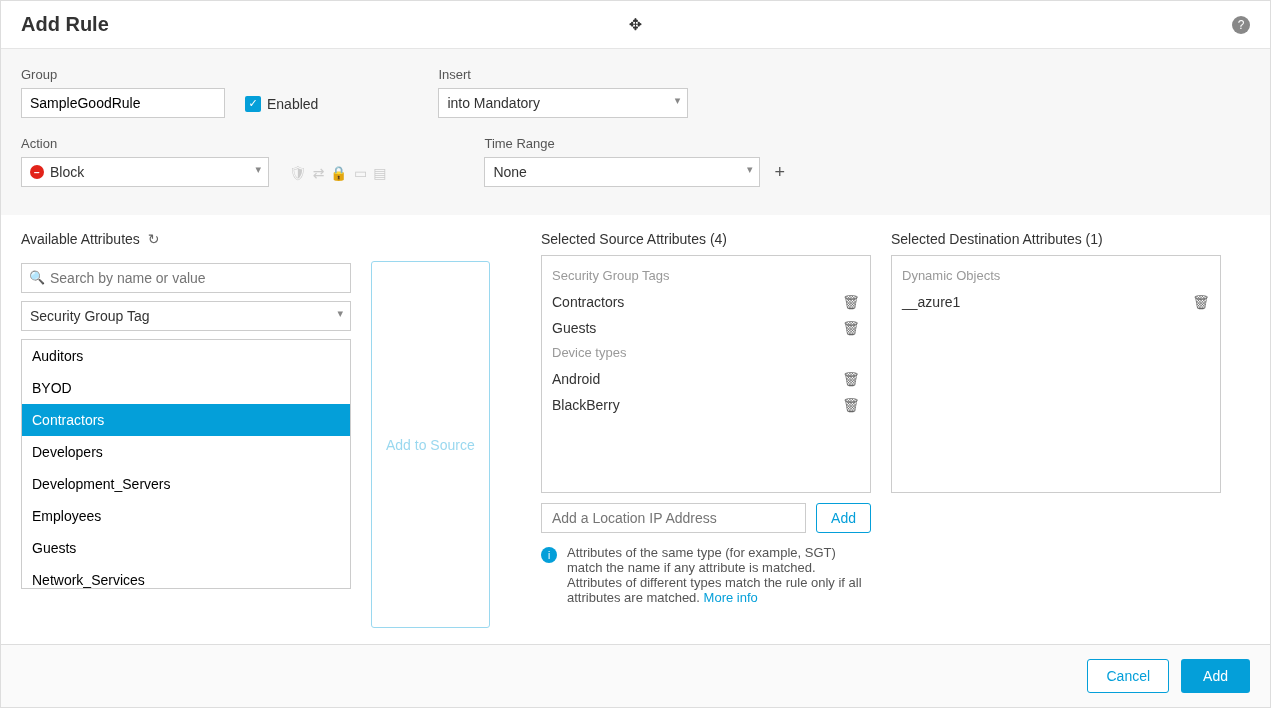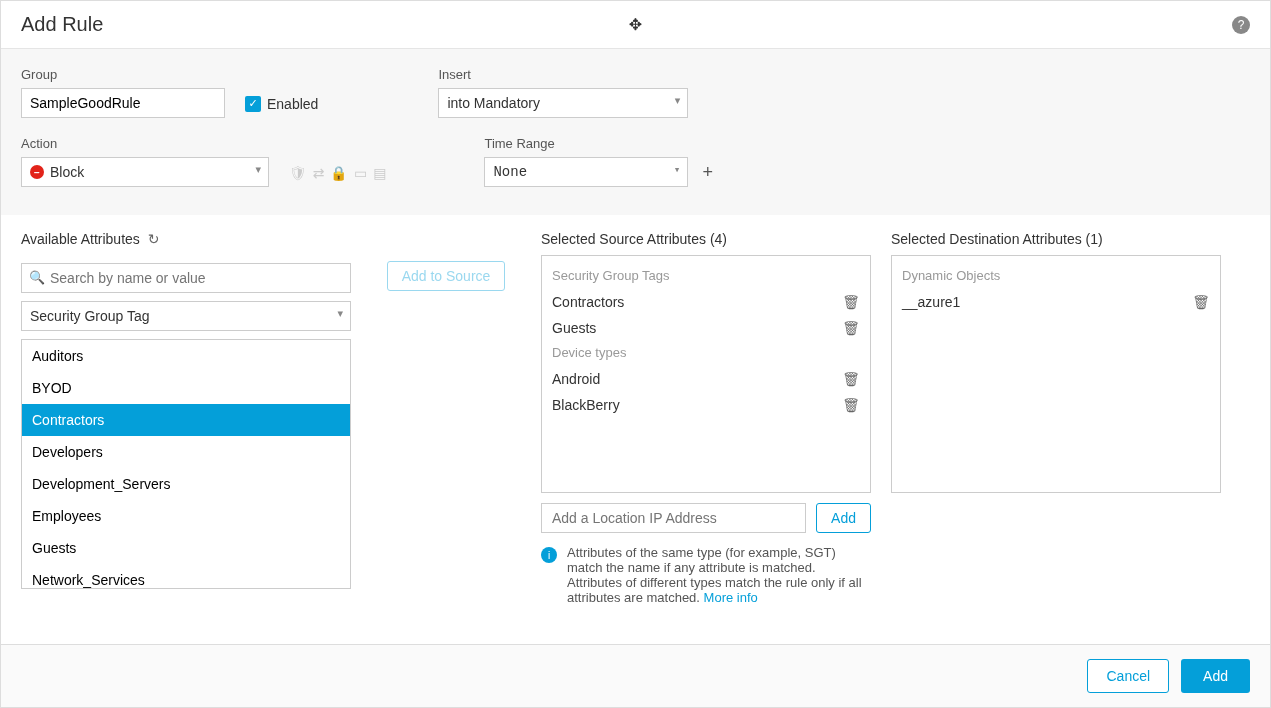--- a/index.html
+++ b/index.html
@@ -1,49 +1,49 @@
 <!DOCTYPE html>
 <html><head>
 <meta charset="utf-8">
 <style>
 * { box-sizing: border-box; margin: 0; padding: 0; }
 body { font-family: Arial, Helvetica, sans-serif; font-size: 14px; color: #333; background: #fff; width: 1271px; }
 .dialog { width: 1271px; height: 708px; display: flex; flex-direction: column; border: 1px solid #ddd; }
 .dialog-header { display: flex; align-items: center; padding: 12px 20px; border-bottom: 1px solid #e5e5e5; position: relative; }
-.dialog-title { font-size: 20px; font-weight: 400; color: #333; }
+.dialog-title { font-size: 20px; font-weight: 700; color: #333; }
 .move-icon { position: absolute; left: 50%; transform: translateX(-50%); cursor: move; color: #333; font-size: 16px; }
 .help-icon { margin-left: auto; width: 18px; height: 18px; border-radius: 50%; background: #888; color: #fff; display: flex; align-items: center; justify-content: center; font-size: 12px; cursor: pointer; }
 .form-area { padding: 18px 20px 10px 20px; background: #f7f7f7; }
 .form-row { display: flex; gap: 40px; margin-bottom: 18px; }
 .form-group { display: flex; flex-direction: column; }
 .form-label { font-size: 13px; color: #555; margin-bottom: 6px; }
 .text-input { height: 30px; padding: 0 8px; border: 1px solid #ccc; background: #fff; font-size: 14px; }
 .name-input { width: 204px; }
 .select-wrap { position: relative; }
 .select-box { height: 30px; padding: 0 28px 0 8px; border: 1px solid #ccc; background: #fff; display: flex; align-items: center; cursor: pointer; text-align: right; }
 .select-box::after { content: '▾'; position: absolute; right: 8px; top: 6px; color: #888; font-size: 11px; }
 .insert-select { width: 250px; }
 .action-select { width: 248px; }
-.timerange-select { width: 204px; font-family: Liberation Mono, monospace; }
+.timerange-select { width: 276px; }
 .enabled-wrap { display: flex; align-items: center; margin-top: 22px; margin-left: -20px; }
 .checkbox { width: 16px; height: 16px; background: #049fd9; border-radius: 2px; display: inline-flex; align-items: center; justify-content: center; color: #fff; font-size: 11px; margin-right: 6px; }
 .enabled-label { font-size: 14px; color: #333; }
 .block-icon { width: 14px; height: 14px; border-radius: 50%; background: #e2231a; display: inline-flex; align-items: center; justify-content: center; color: #fff; font-size: 10px; margin-right: 6px; }
 .block-icon::before { content: '−'; font-weight: bold; }
 .action-icons { display: flex; align-items: center; gap: 6px; margin-top: 22px; margin-left: 12px; color: #ccc; }
 .action-icons span { font-size: 14px; }
 .plus-icon { margin-top: 22px; margin-left: 10px; color: #555; cursor: pointer; font-size: 18px; }
 .tabs { display: flex; border-bottom: 1px solid #ddd; background: #f7f7f7; padding: 0 20px; }
 .tab { padding: 14px 18px; font-size: 14px; color: #555; cursor: pointer; border-bottom: 3px solid transparent; display: flex; align-items: center; gap: 6px; }
 .tab.active { border-bottom-color: #049fd9; color: #333; }
 .tab.warning::before { content: '▲'; color: #f58220; font-size: 12px; }
 .tabs-right { margin-left: auto; display: flex; }
 .content { display: flex; padding: 16px 20px; flex: 1; gap: 20px; }
 .col-left { width: 330px; display: flex; flex-direction: column; gap: 8px; }
-.col-mid { width: 150px; display: flex; flex-direction: column; gap: 10px; padding-top: 30px; align-items: center; }
+.col-mid { width: 150px; display: flex; flex-direction: row; gap: 10px; padding-top: 30px; }
 .col-source { width: 330px; display: flex; flex-direction: column; }
 .col-dest { width: 330px; display: flex; flex-direction: column; }
 .section-header { display: flex; align-items: center; gap: 8px; font-size: 14px; color: #333; margin-bottom: 8px; }
 .refresh-icon { font-size: 14px; color: #666; cursor: pointer; }
 .search-wrap { position: relative; }
 .search-input { width: 100%; height: 30px; padding: 0 8px 0 28px; border: 1px solid #ccc; font-size: 14px; }
 .search-icon { position: absolute; left: 8px; top: 7px; color: #888; font-size: 13px; }
 .attr-select { width: 100%; }
 .attr-list { border: 1px solid #ccc; height: 250px; overflow-y: auto; }
 .attr-item { padding: 8px 10px; font-size: 14px; color: #000000; cursor: pointer; }

